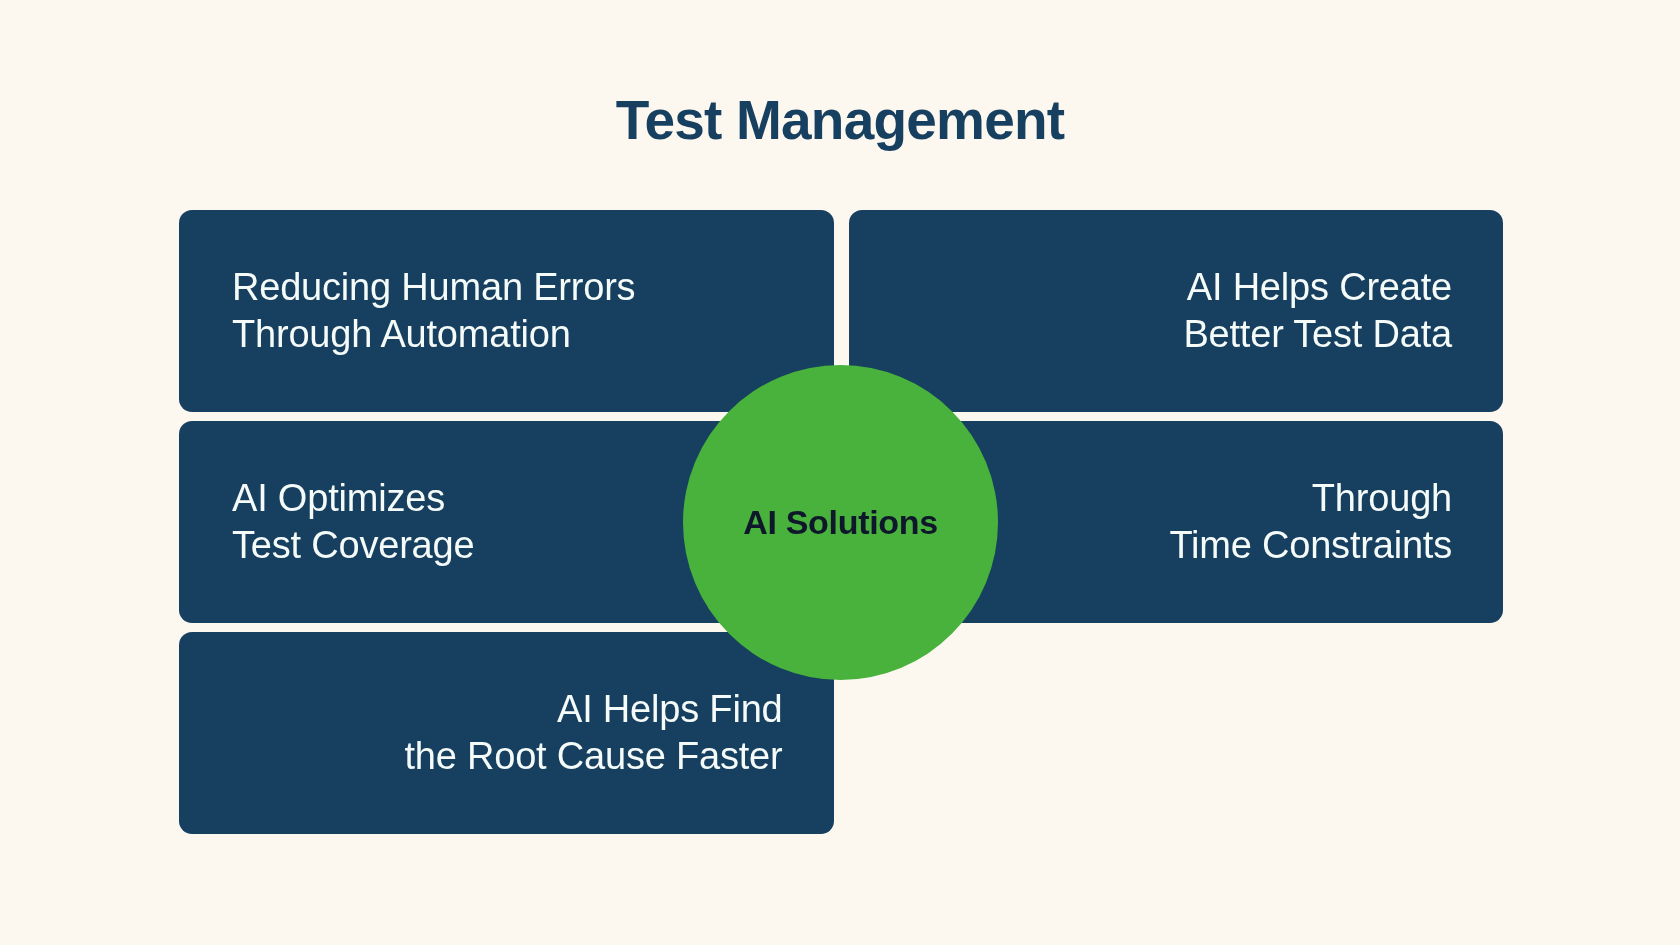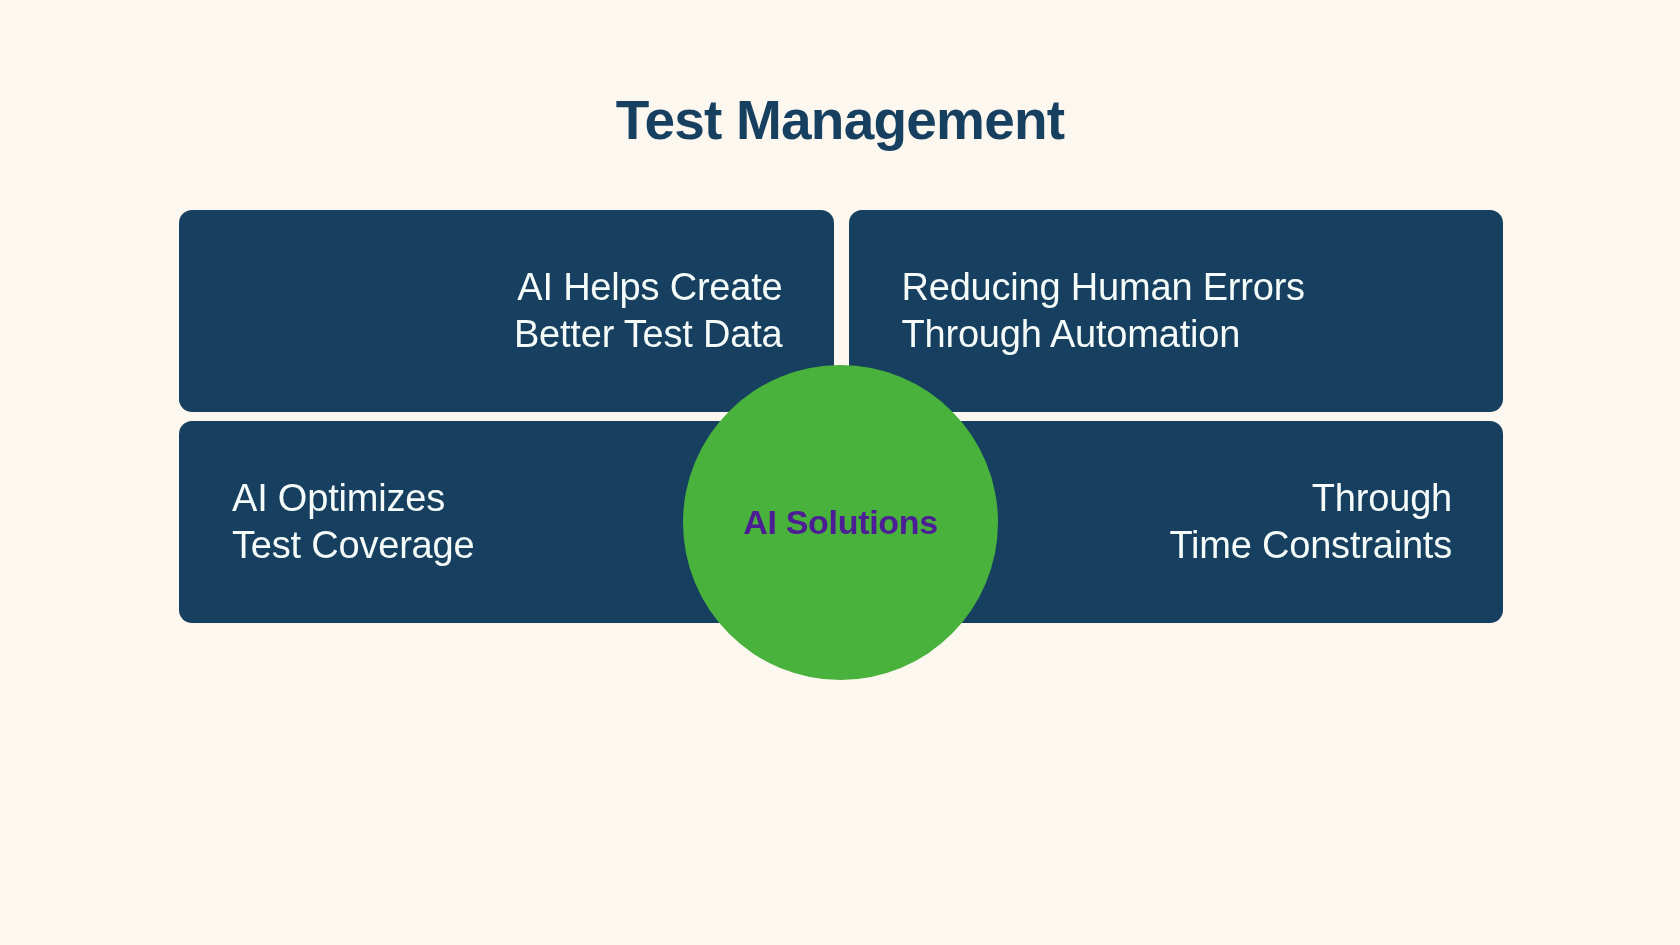--- a/index.html
+++ b/index.html
@@ -87,57 +87,61 @@
     width: 315px;
     height: 315px;
     border-radius: 50%;
     background: #48B23C;
     display: flex;
     align-items: center;
     justify-content: center;
   }
 
   .hub-label {
-    color: #4c1d95;
+    color: #0f172a;
     font-size: 34px;
     font-weight: bold;
     letter-spacing: -0.3px;
     text-align: center;
   }
 </style>
 </head>
 <body>
 
 <div class="page">
 
   <div class="page-title">Test Management</div>
 
   <div class="grid">
 
+    <div class="card left">
+      <div class="card-text">Reducing Human Errors
+Through Automation</div>
+    </div>
+
     <div class="card right">
       <div class="card-text">AI Helps Create
 Better Test Data</div>
-    </div>
-
-    <div class="card left">
-      <div class="card-text">Reducing Human Errors
-Through Automation</div>
     </div>
 
     <div class="card left">
       <div class="card-text">AI Optimizes
 Test Coverage</div>
     </div>
 
     <div class="card right">
       <div class="card-text">Through
 Time Constraints</div>
     </div>
 
 
+    <div class="card right">
+      <div class="card-text">AI Helps Find
+the Root Cause Faster</div>
+    </div>
 
   </div>
 
   <div class="hub">
     <div class="hub-label">AI Solutions</div>
   </div>
 
 </div>
 
 </body></html>

